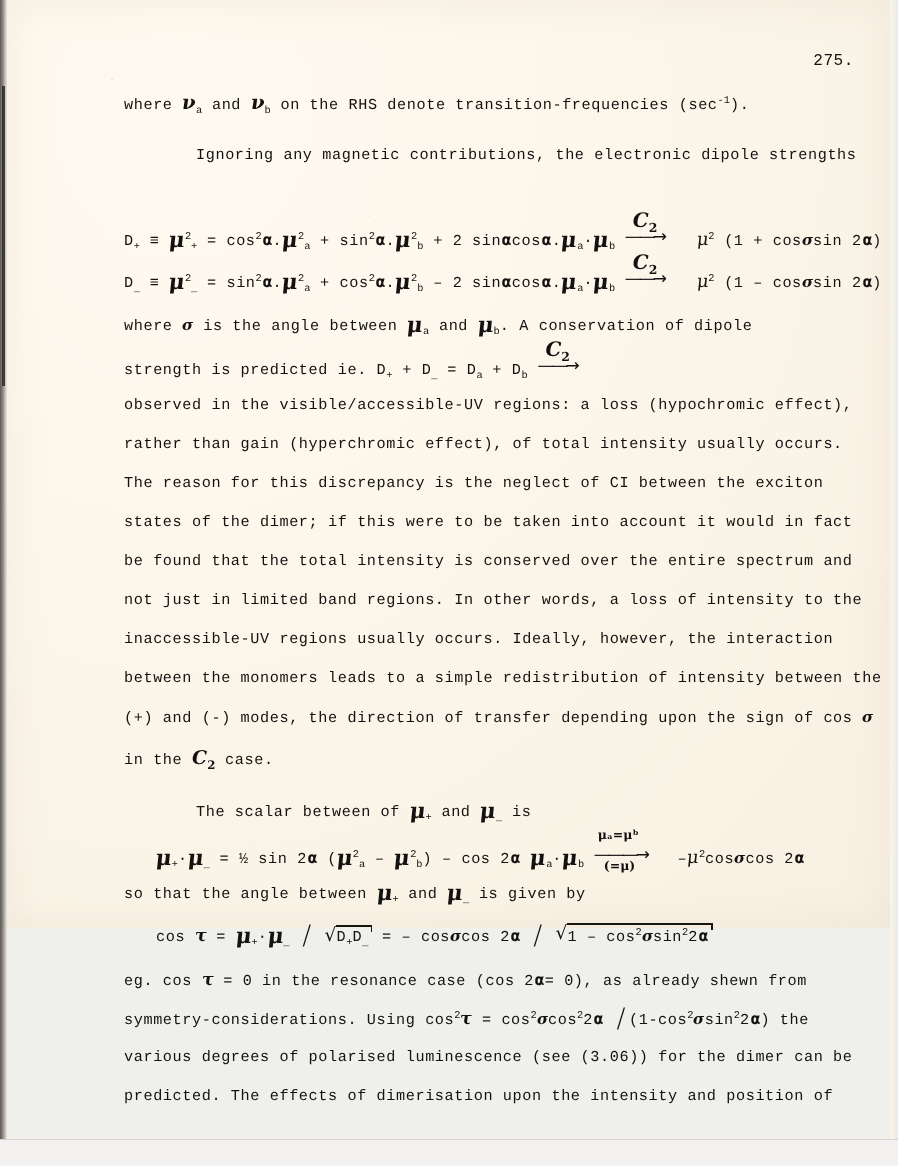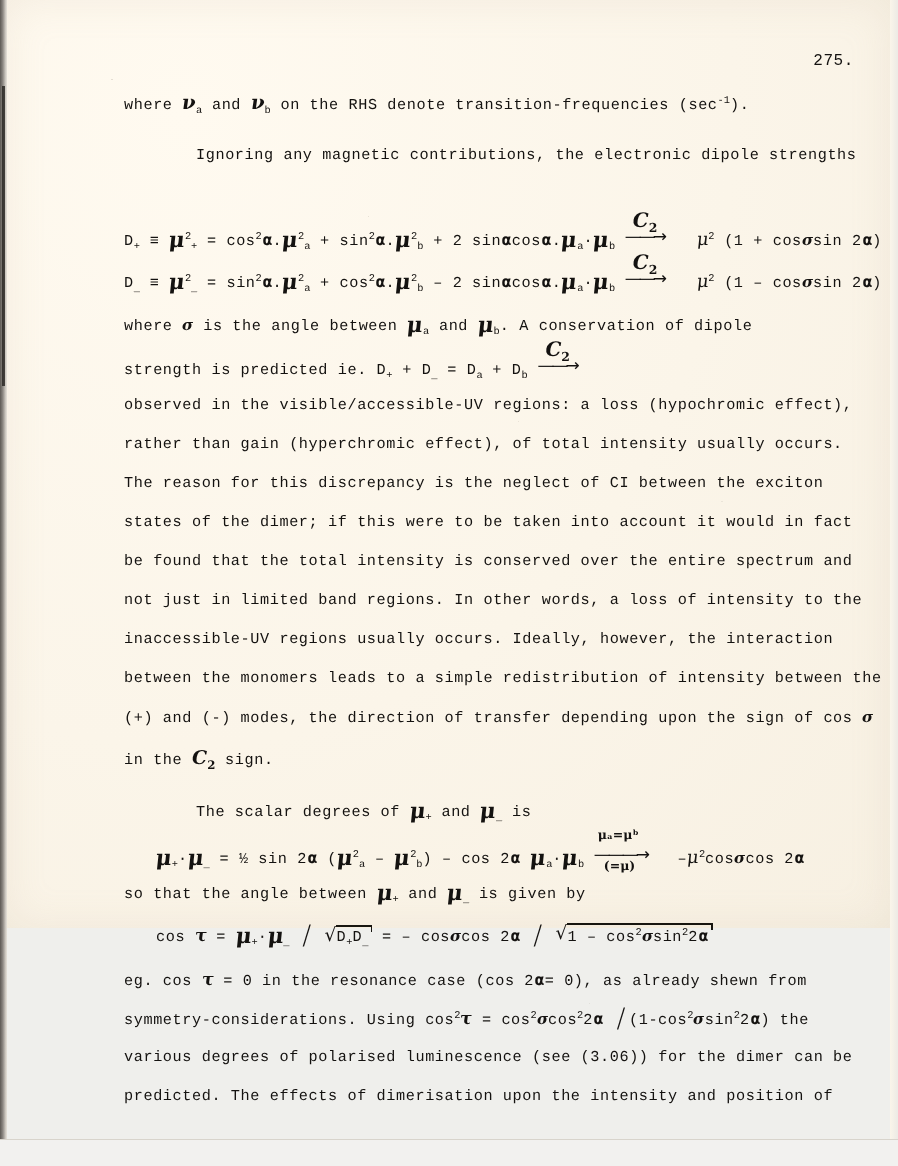--- a/index.html
+++ b/index.html
@@ -328,25 +328,25 @@
       <div class="tw" style="left:118px; top:671px;">between the monomers leads to a simple redistribution of intensity between the</div>
 
       <div class="tw" style="left:118px; top:710px;">
         <span>(+) and (-) modes, the direction of transfer depending upon the sign of cos</span>
         <span class="hand-sigma">σ</span>
       </div>
 
       <div class="tw" style="left:118px; top:749px;">
         <span>in the</span>
         <span class="hand" style="font-style:italic;font-size:1.25em;"><span>C</span><sub style="font-style:normal;font-size:.62em;">2</sub></span>
-        <span>sign.</span>
+        <span>case.</span>
       </div>
 
       <div class="tw" style="left:190px; top:805px;">
-        <span>The scalar degrees of</span>
+        <span>The scalar between of</span>
         <span class="hand-mu">μ</span><sub class="tw-sub">+</sub>
         <span>and</span>
         <span class="hand-mu">μ</span><sub class="tw-sub">_</sub>
         <span>is</span>
       </div>
 
       <div class="tw" style="left:150px; top:848px;">
         <span class="hand-mu">μ</span><sub class="tw-sub">+</sub><span>·</span><span class="hand-mu">μ</span><sub class="tw-sub">_</sub>
         <span>=</span>
         <span>½</span>

